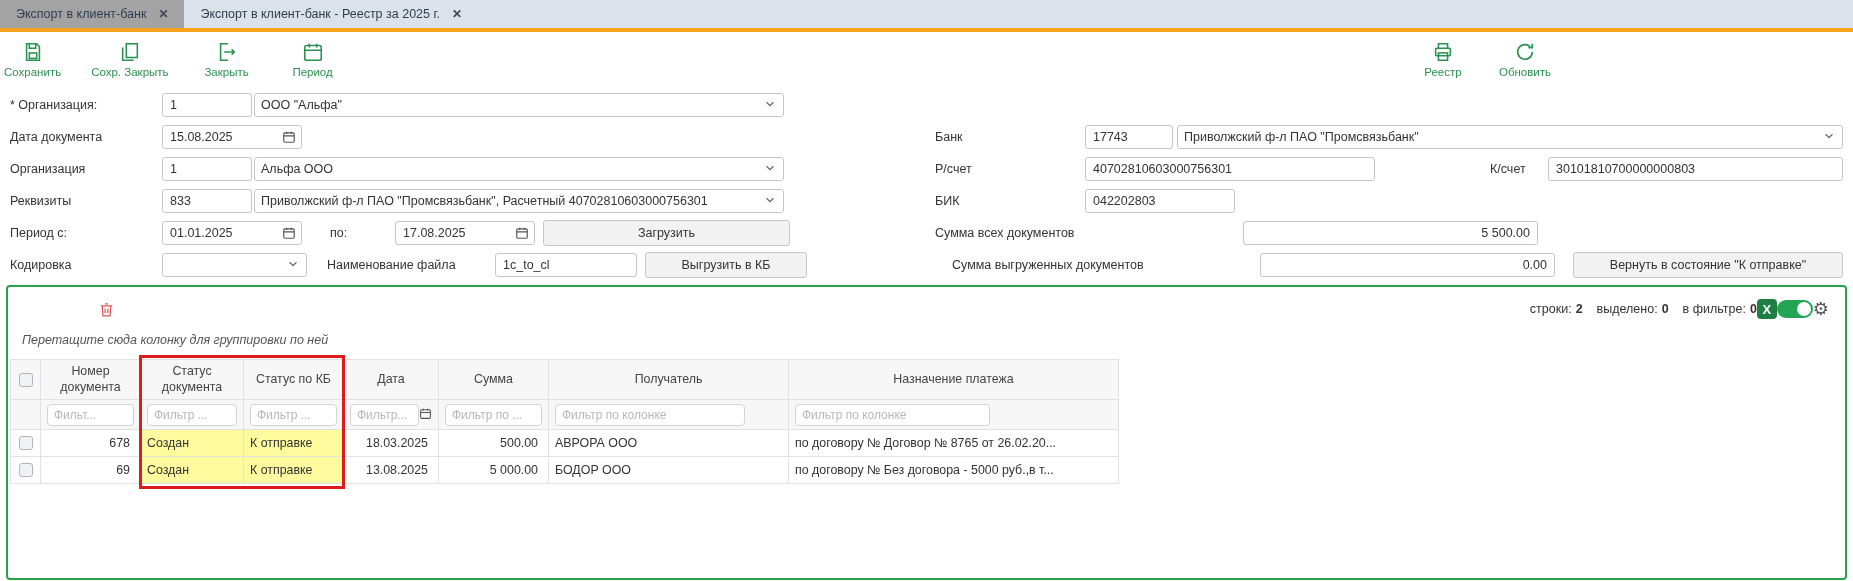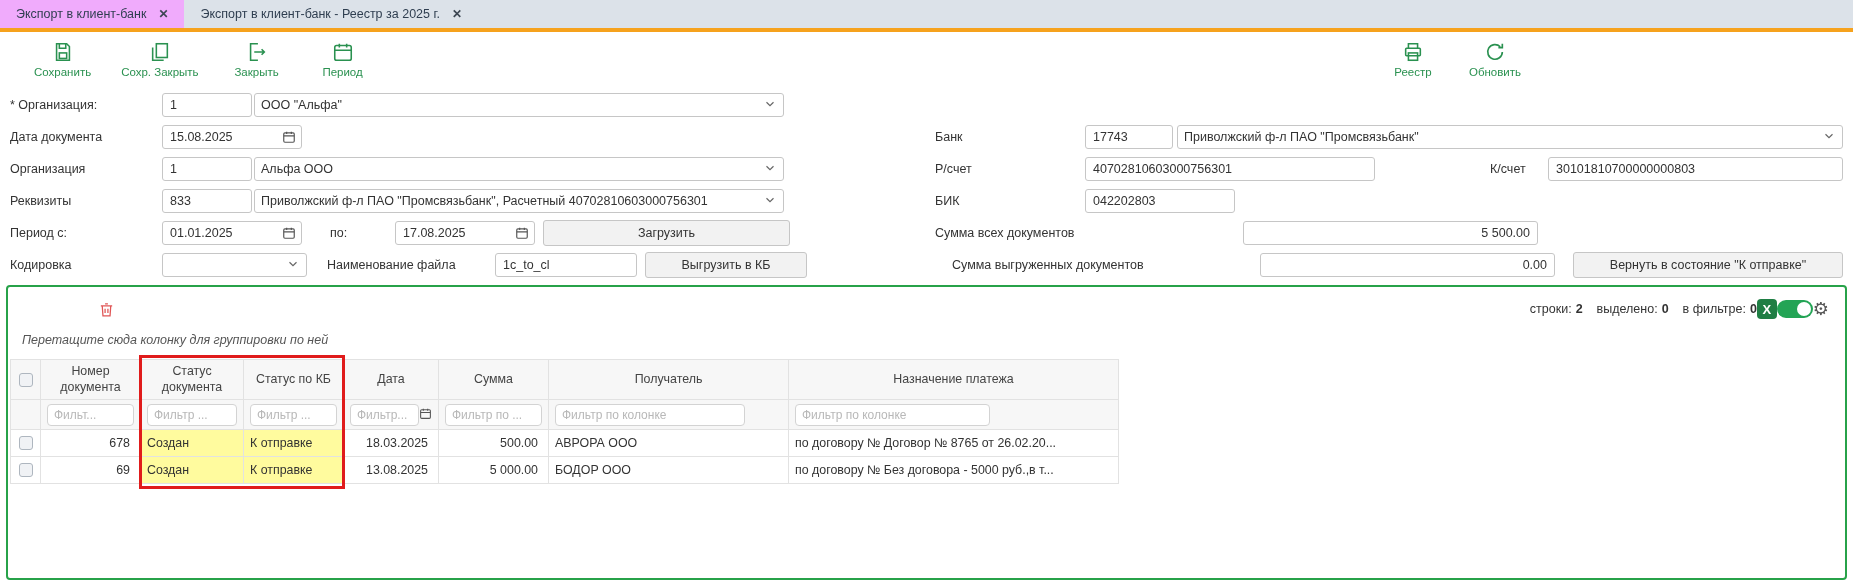--- a/index.html
+++ b/index.html
@@ -6,27 +6,27 @@
   html,body { margin:0; padding:0; }
   body {
     width:1853px; height:581px; overflow:hidden;
     font-family:"Liberation Sans", sans-serif; font-size:12.5px; color:#333;
     background:#fff;
   }
 
   
   .tabbar { height:28px; background:#dce2e9; display:flex; align-items:stretch; }
   .tab { display:flex; align-items:center; gap:12px; padding:0 16px; color:#2f3e50; cursor:pointer; }
-  .tab.active { background:#f0abfc;align-items:center; }
+  .tab.active { background:#a3a3a3;align-items:center; }
   .tab-close { font-size:12px; font-weight:bold; color:#3c4652; line-height:1; }
 
   .accent { height:4px; background:#F6A21D; }
 
   
-  .toolbar { height:54px; display:flex; align-items:center; padding:0 34px; background:#fff; }
+  .toolbar { height:54px; display:flex; align-items:center; padding:0 4px; background:#fff; }
   .tb-left { display:flex; gap:30px; }
   .tb-right { margin-left:auto; margin-right:296px; display:flex; gap:26px; }
   .tbtn { display:flex; flex-direction:column; align-items:center; gap:3px; color:#2A9150; cursor:pointer; min-width:56px; }
   .tbtn svg { display:block; }
   .tlabel { font-size:11.5px; color:#2A9150; white-space:nowrap; }
 
   
   .form { padding-top:3px; }
   .frow { display:flex; align-items:center; height:32px; padding:0 10px; }
   .lbl { width:152px; flex:none; color:#333; }

